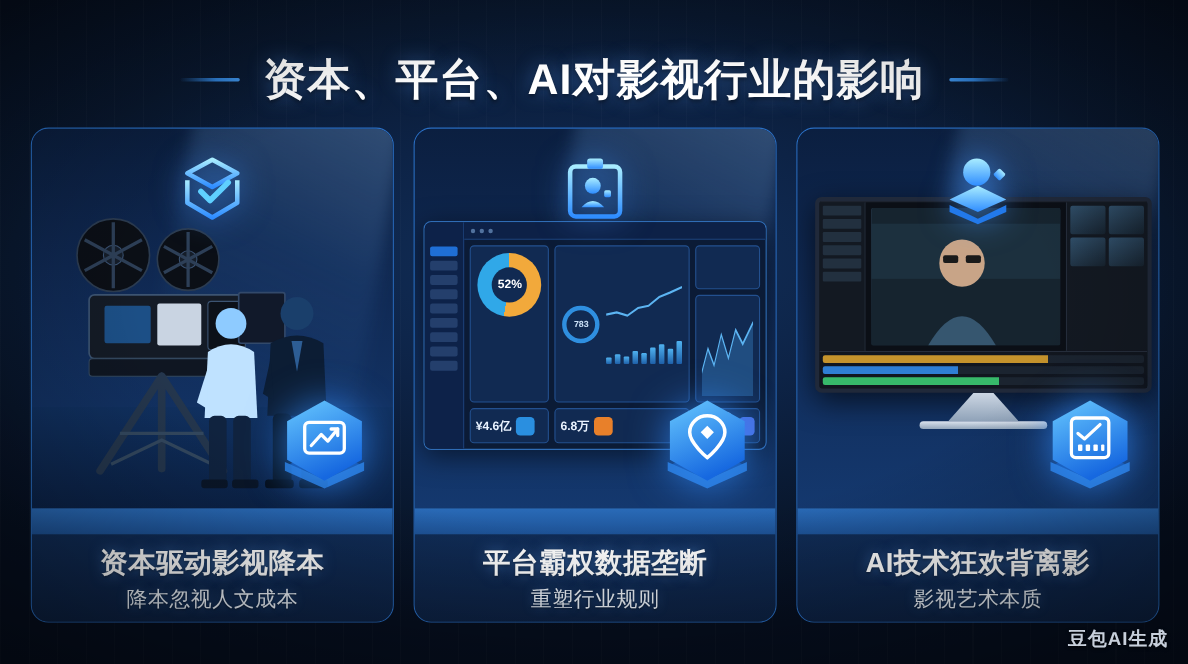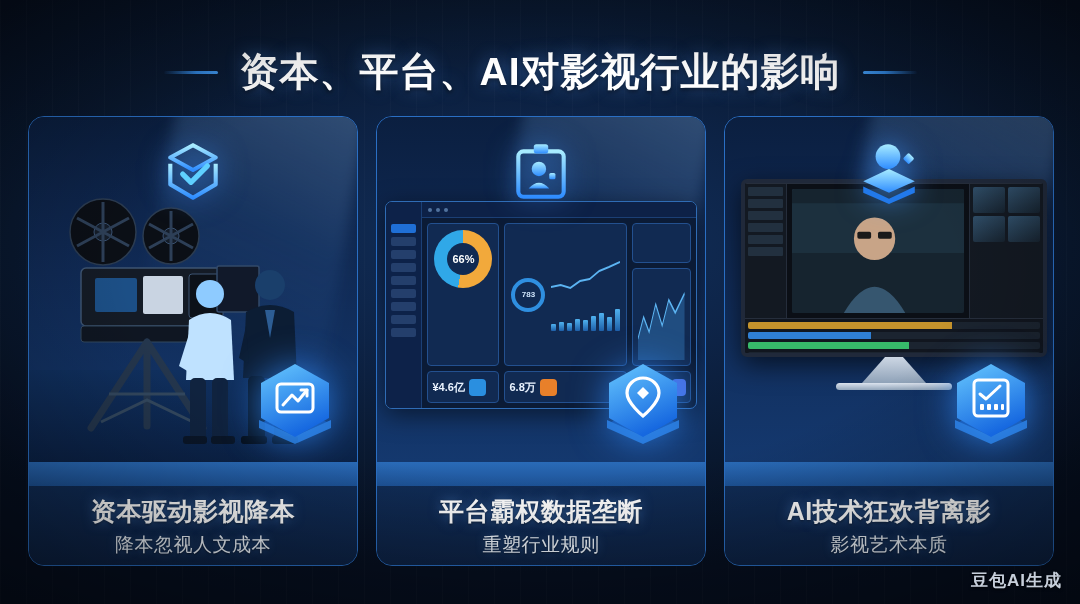--- a/index.html
+++ b/index.html
@@ -330,21 +330,21 @@
         <div class="dash-main">
           <div class="dash-top">
             <div class="dash-dot"></div>
             <div class="dash-dot"></div>
             <div class="dash-dot"></div>
           </div>
           <div class="dash-body">
             <div class="dash-col" style="flex:1.05">
               <div class="dcard" style="flex:1;padding:6px">
                 <div class="donut">
-                  <div class="donut-label">66%</div>
+                  <div class="donut-label">52%</div>
                 </div>
               </div>
               <div class="dcard" style="height:32px;display:flex">
                 <div class="kpi">
                   <span class="kpi-num">¥4.6亿</span>
                   <span class="kpi-chip" style="background:#2a8fe0"></span>
                 </div>
               </div>
             </div>
             <div class="dash-col" style="flex:1.25">

